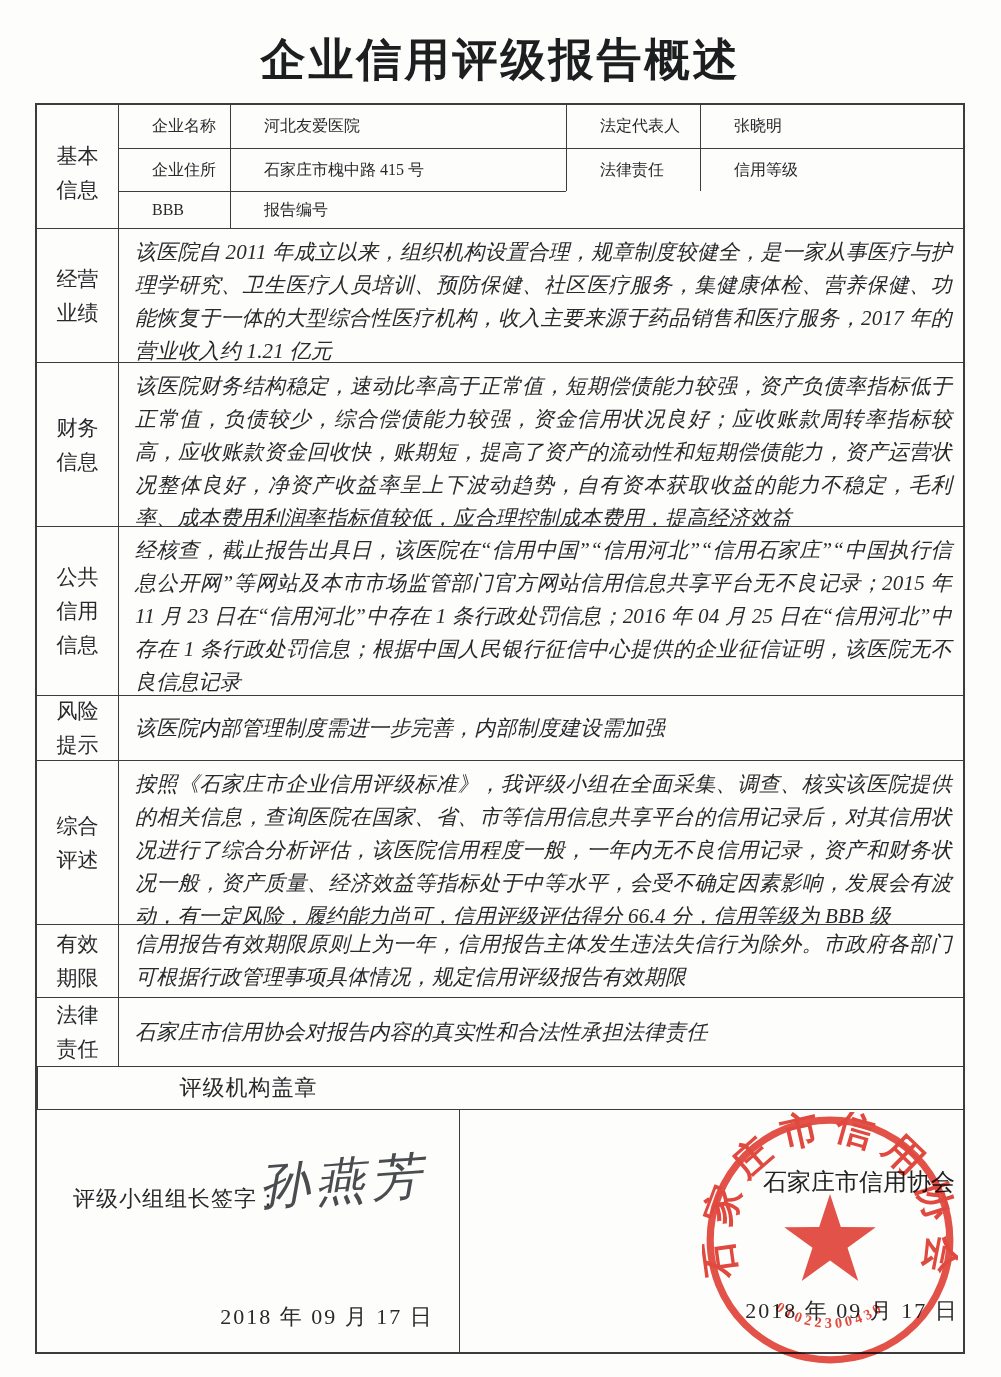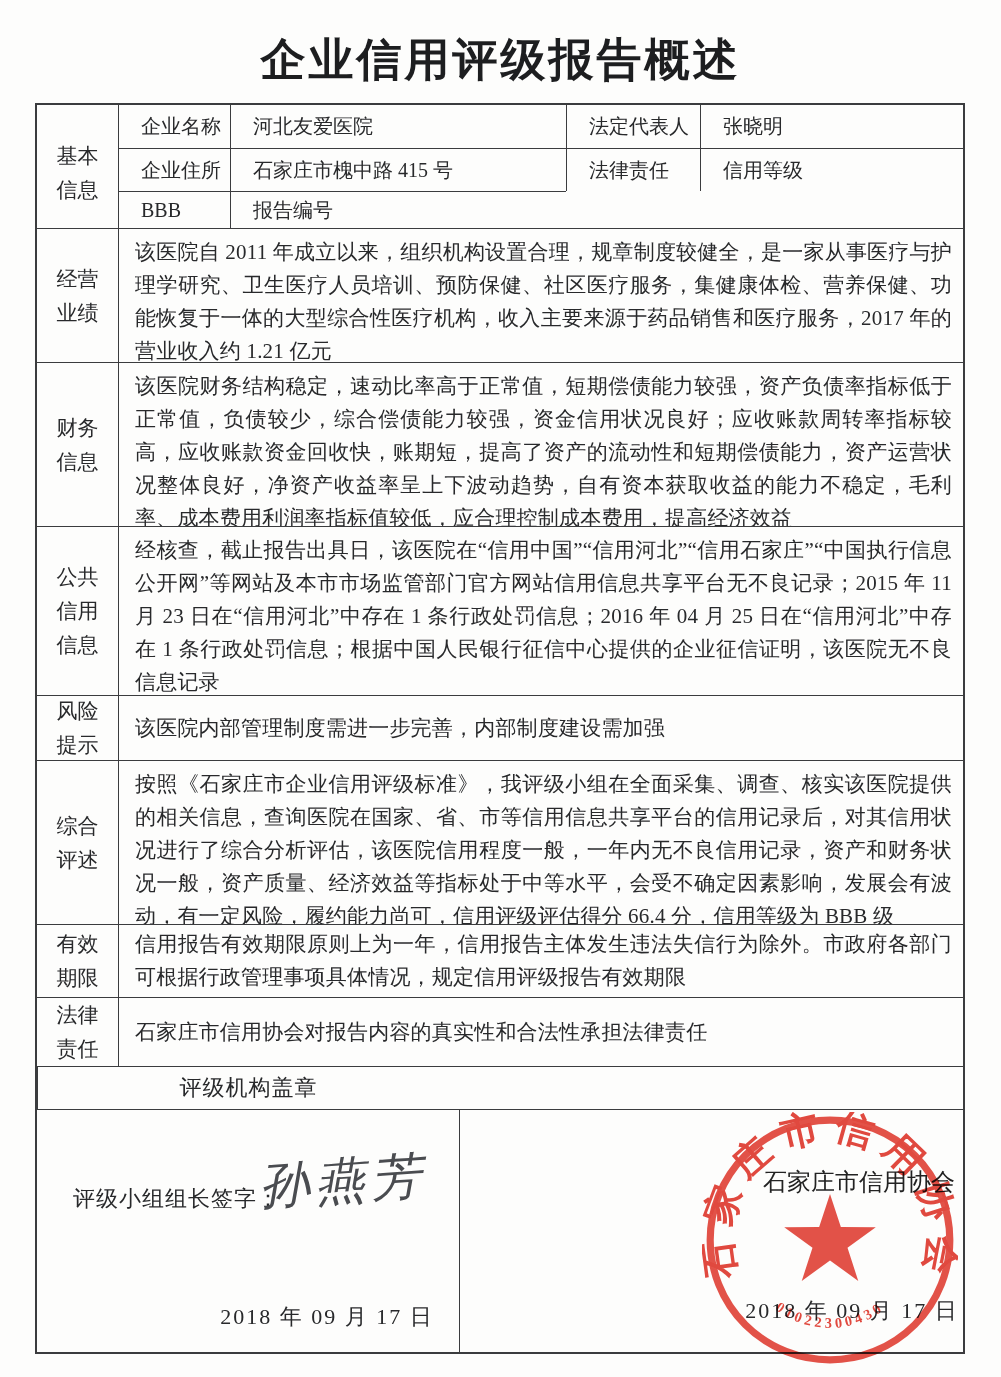--- a/index.html
+++ b/index.html
@@ -41,31 +41,32 @@
 
   
   .band-basic{grid-template-columns:81px 112px 336px 134px 263px;grid-template-rows:43px 43px 37px;}
   .seclabel{
     display:flex;align-items:center;justify-content:center;text-align:center;
     font-size:21px;line-height:34px;
     padding:0 14px;
   }
   .fieldlabel,.fieldvalue{
     display:flex;align-items:center;
-    font-size:20px;
-    padding:0 6px 0 22px;
+    font-size:16px;
+    padding:0 6px 0 33px;
     white-space:nowrap;
   }
   
   .band-sec{grid-template-columns:81px 847px;}
   .sectext{
     font-size:21px;line-height:33px;
     padding:7px 13px 4px 16px;
     text-align:justify;
     letter-spacing:0.2px;
+    font-style:italic;
   }
   .sectext.vcenter{display:flex;align-items:center;padding-top:0;padding-bottom:0;text-align:left;}
 
   
   .band-signhead{grid-template-columns:422px 508px;grid-template-rows:42px;}
   .signhead{
     display:flex;align-items:center;justify-content:center;
     font-size:22px;letter-spacing:1px;
   }
   .band-signbody{grid-template-columns:422px 508px;grid-template-rows:242px;}

